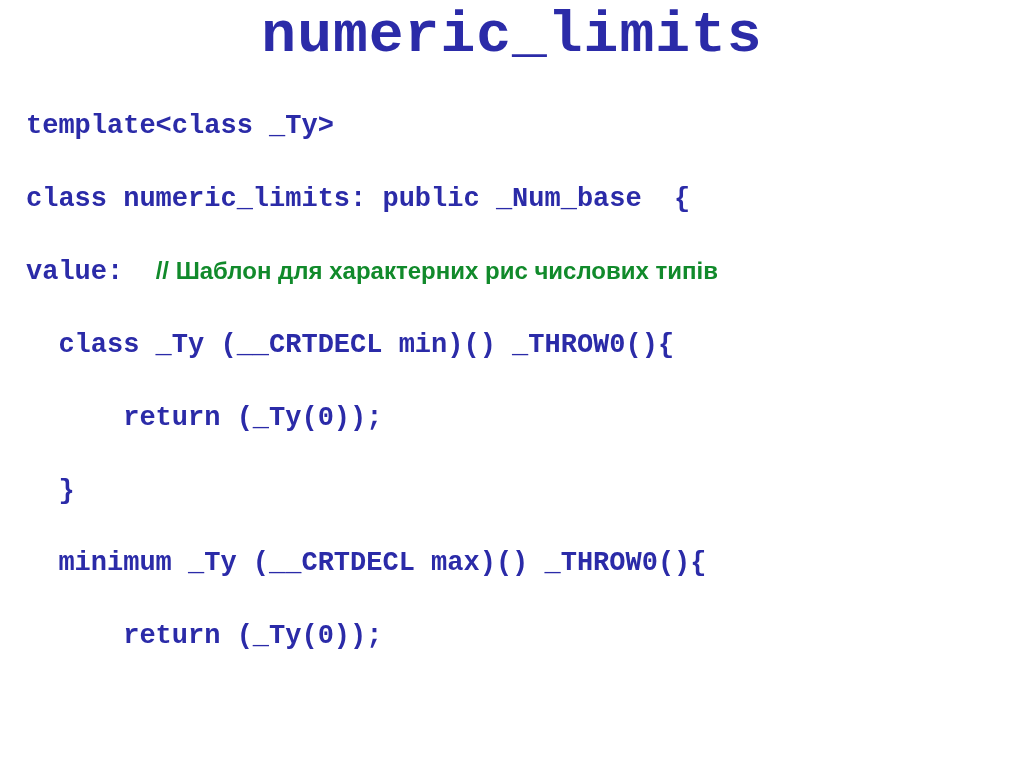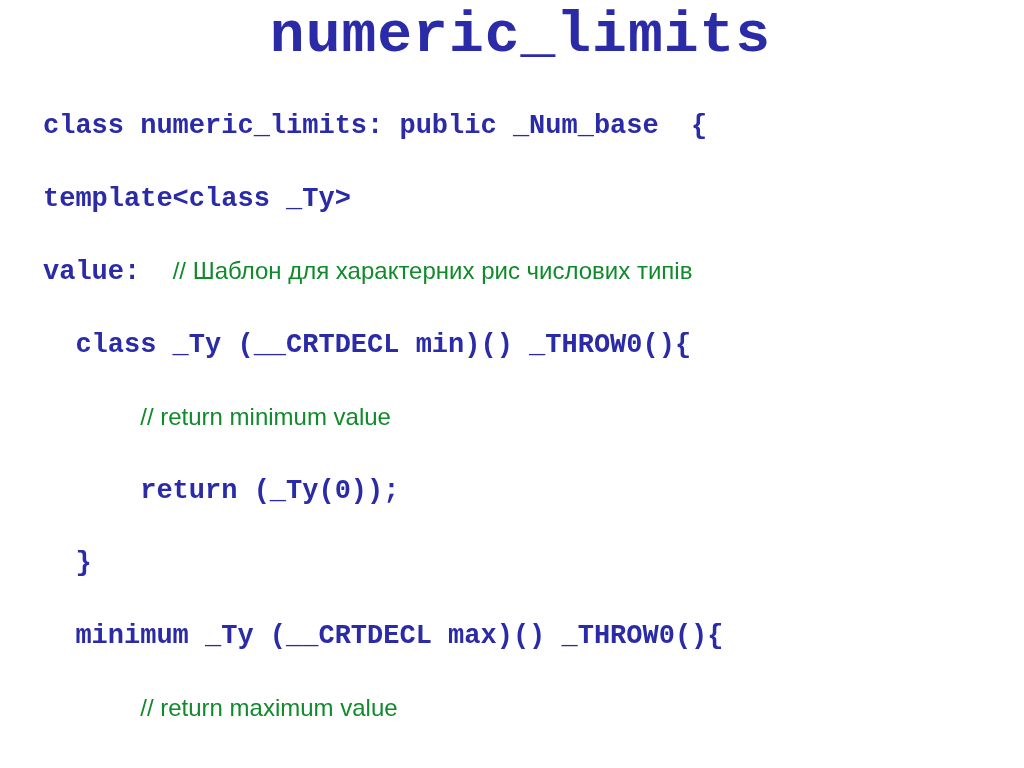--- a/index.html
+++ b/index.html
@@ -8,21 +8,21 @@
     width: 1024px;
     height: 768px;
     background: #ffffff;
     font-family: "Courier New", Courier, monospace;
     overflow: hidden;
   }
   .slide {
     box-sizing: border-box;
     width: 1024px;
     height: 768px;
-    padding: 0 0 0 17px;
+    padding: 0 0 0 0;
   }
   .title {
     text-align: center;
     font-size: 58px;
     font-weight: bold;
     color: #2b2ba8;
     letter-spacing: 1px;
     margin: 0;
     padding-top: 4px;
     line-height: 1.1;
@@ -34,40 +34,38 @@
     line-height: 1.35;
     padding: 4px 0 0 26px;
     white-space: pre;
   }
   .code .line {
     display: block;
   }
   .comment {
     color: #118a2b;
     font-family: Arial, Helvetica, sans-serif;
-    font-weight: normal;
+    font-weight: bold;
     font-size: 24px;
   }
 </style>
 </head>
 <body>
 <div class="slide">
 
 <h1 class="title">numeric_limits</h1>
 
 <div class="code">
+<span class="line">template&lt;class _Ty&gt;</span>
 <span class="line">class numeric_limits: public _Num_base  {</span>
-<span class="line">template&lt;class _Ty&gt;</span>
 <span class="line"><span>value:</span>  <span class="comment">// Шаблон для характерних рис числових типів</span></span>
 <span class="line">  class _Ty (__CRTDECL min)() _THROW0(){</span>
-<span class="line">      <span class="comment">// return minimum value</span></span>
 <span class="line">      return (_Ty(0));</span>
 <span class="line">  }</span>
 <span class="line">  minimum _Ty (__CRTDECL max)() _THROW0(){</span>
-<span class="line">      <span class="comment">// return maximum value</span></span>
 <span class="line">      return (_Ty(0));</span>
 
 
 
 
 
 
 
 </div>
 

